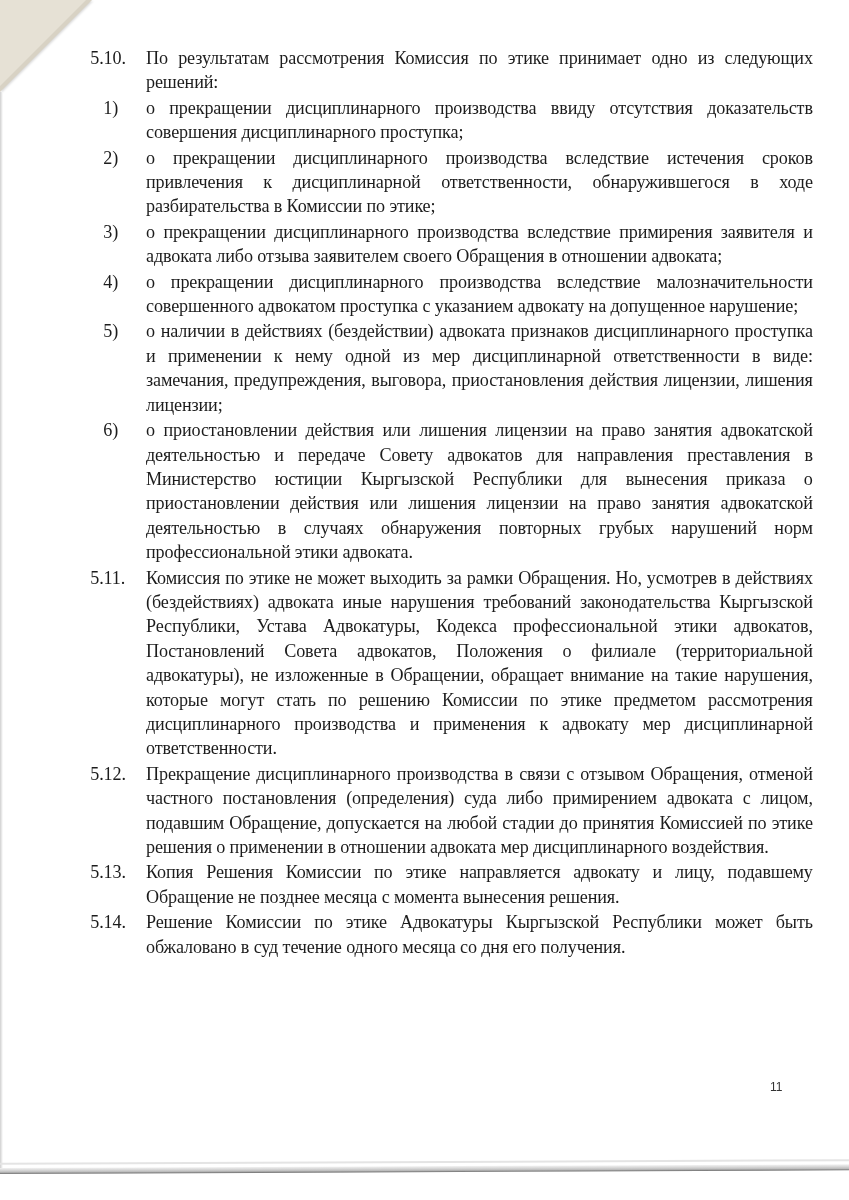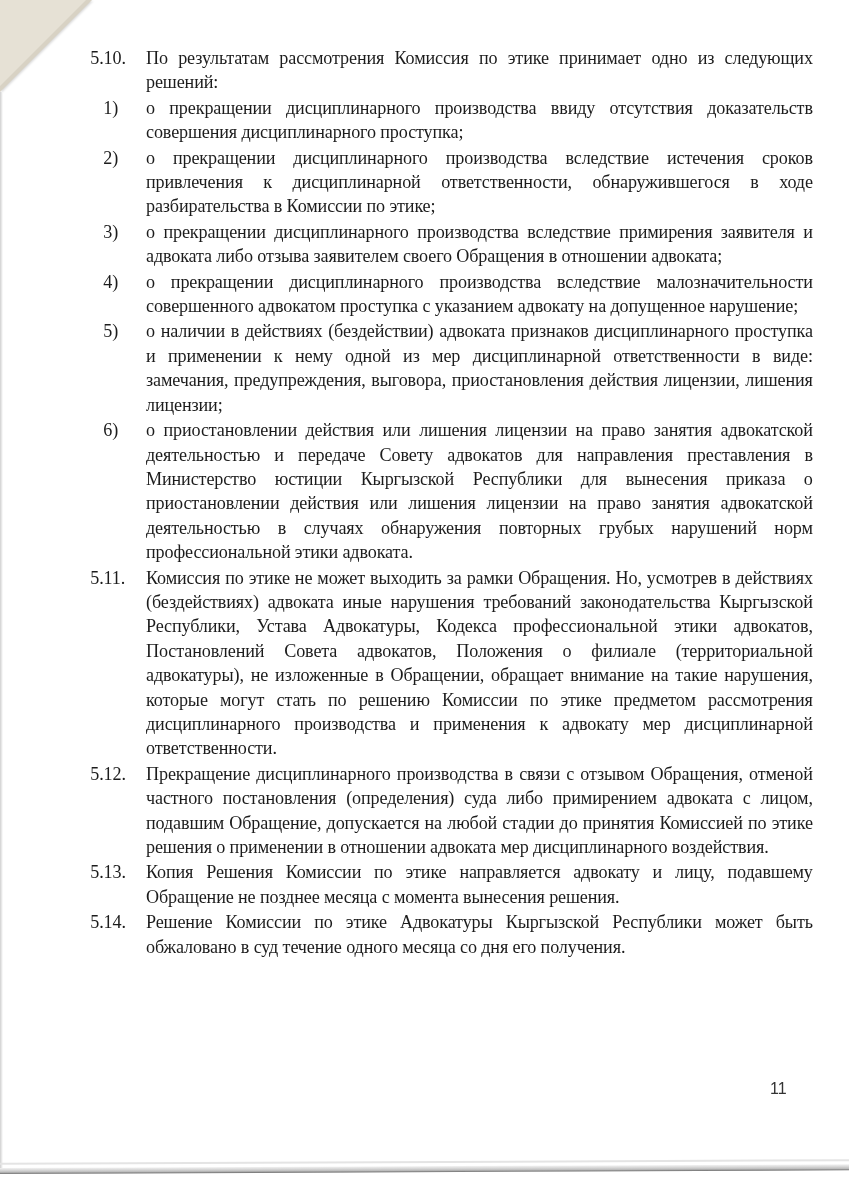--- a/index.html
+++ b/index.html
@@ -41,21 +41,21 @@
   }
   .item .txt { display: block; }
   .clause { margin-left: 146px; width: 717px; }
   .clause .num { left: -60px; }
   .sub { margin-left: 146px; width: 717px; }
   .sub .num { left: -46px; }
   .gap { height: 1px; }
   .page-number {
     position: absolute; left: 770px; top: 1080px;
     font-family: "Liberation Sans", sans-serif;
-    font-size: 16px; color: #333;
+    font-size: 12px; color: #333;
   }
   .bottom-edge {
     position: absolute; left: 0; top: 1168px; width: 849px; height: 6px;
     background: linear-gradient(to bottom, #f2f2f2 0%, #d6d6d6 40%, #bdbdbd 70%, #6e6e6e 100%);
     transform: rotate(-0.25deg);
     transform-origin: left center;
   }
   .bottom-edge2 {
     position: absolute; left: 0; top: 1161px; width: 849px; height: 2px;
     background: #e4e4e4;

